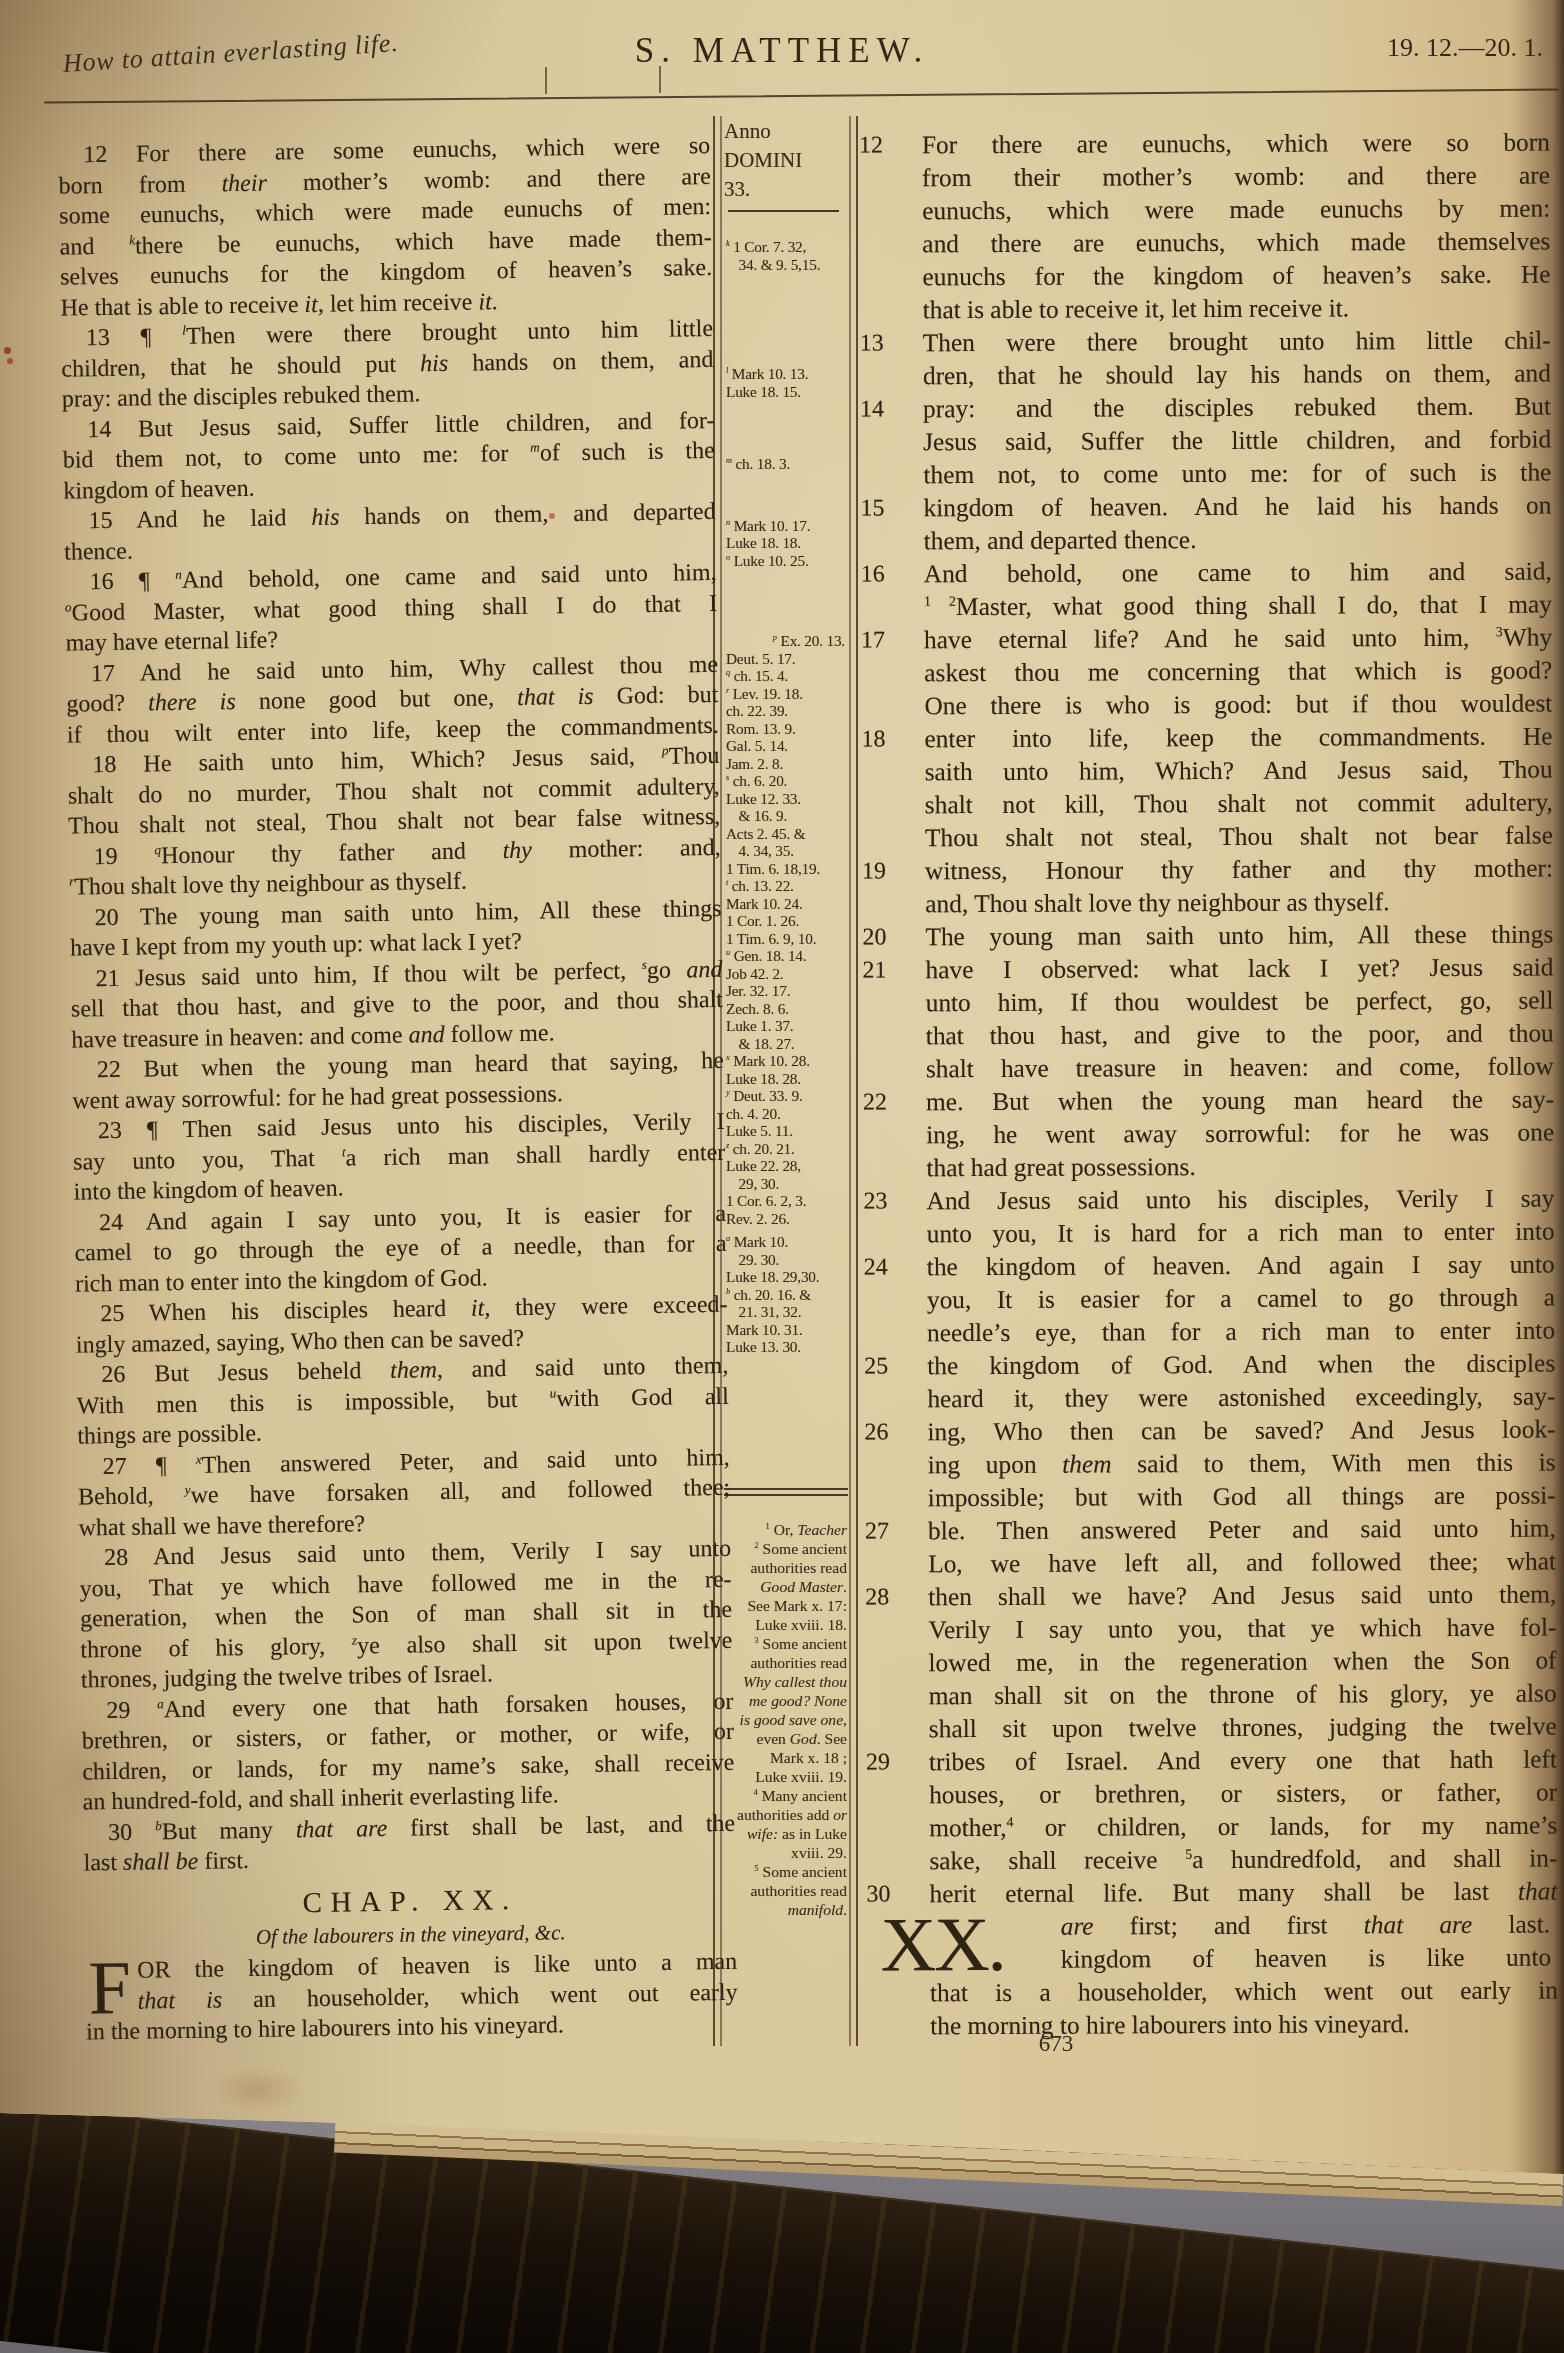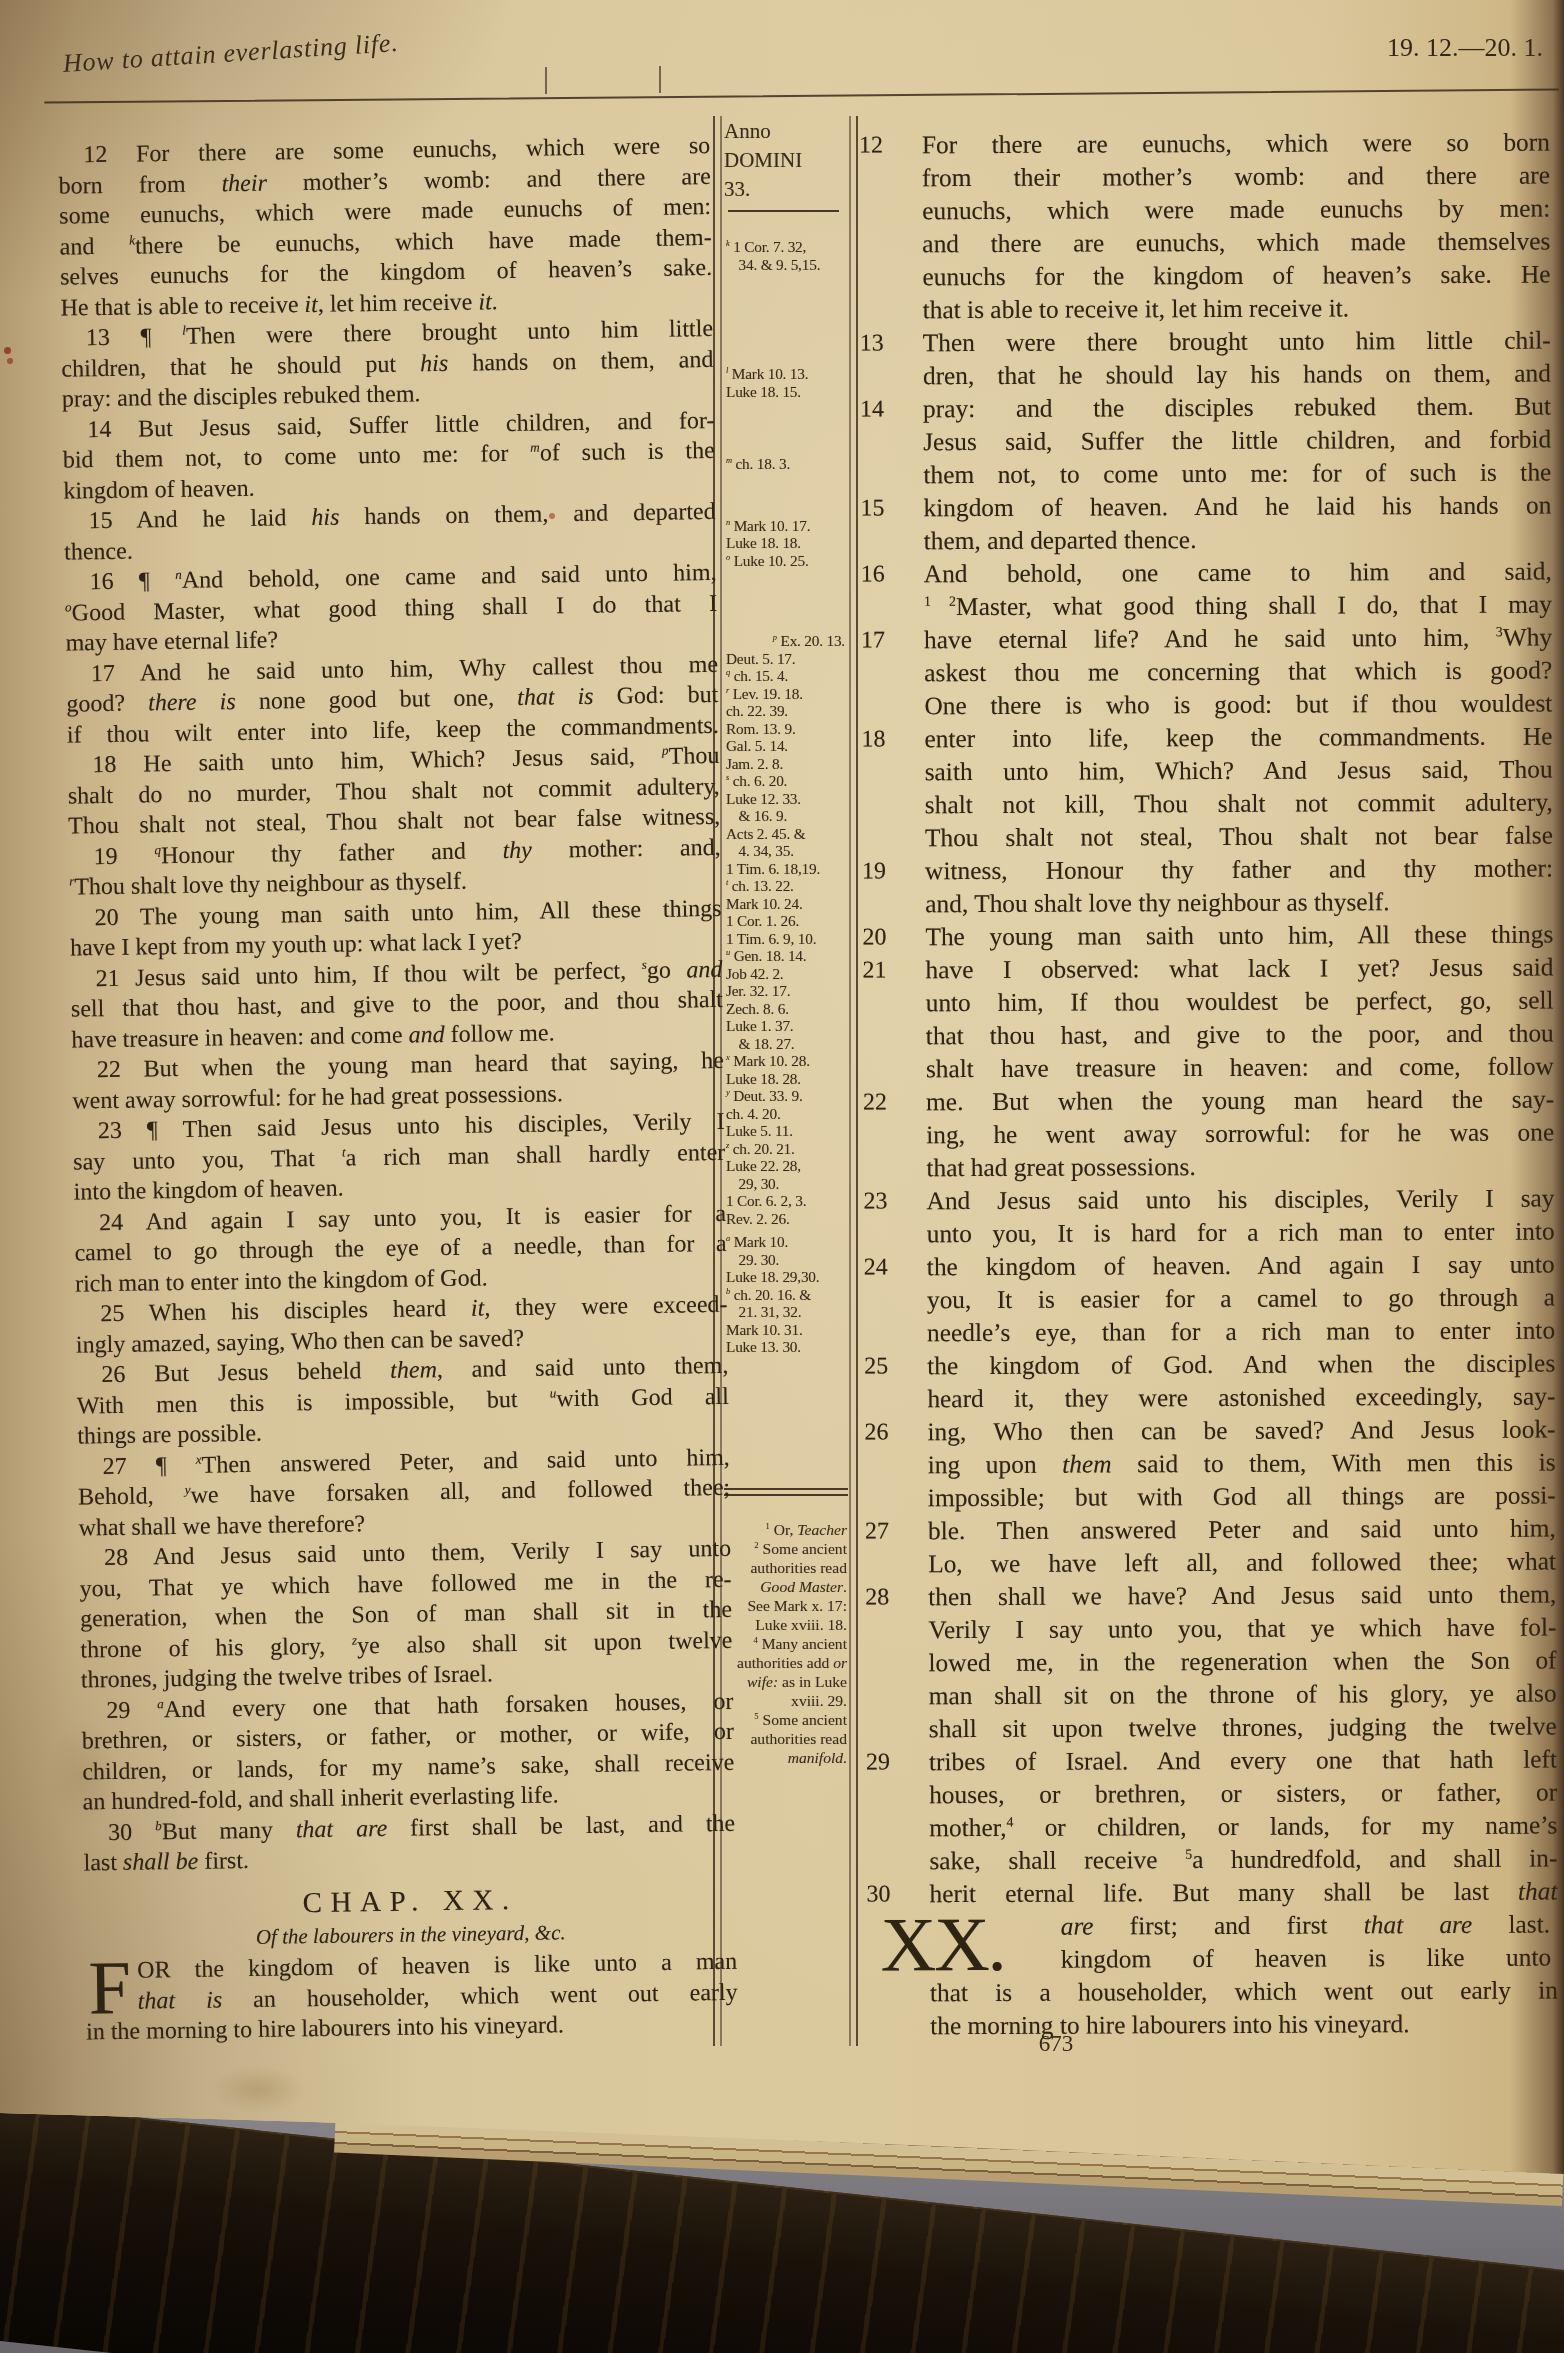--- a/index.html
+++ b/index.html
@@ -82,20 +82,21 @@
 <body>
 
 <div class="viewport">
   <div class="table-bg"></div>
   <div class="book-cover"></div>
   <div class="page-stack"></div>
 
   <div class="page">
 
     <div class="hdr-left">How to attain everlasting life.</div>
+    <div class="hdr-center">S. MATTHEW.</div>
     <div class="hdr-right"><b>19.</b><span> 12.—</span><b>20.</b><span> 1.</span></div>
     <div class="hdr-rule"></div>
     <div class="tick" style="left:545px;top:67px;"></div>
     <div class="tick" style="left:659px;top:66px;"></div>
 
     <div class="vrule" style="left:713px;opacity:.85;"></div>
     <div class="vrule" style="left:720px;opacity:.55;"></div>
     <div class="vrule" style="left:849px;opacity:.55;"></div>
     <div class="vrule" style="left:856px;opacity:.85;"></div>
 
@@ -154,20 +155,21 @@
         <div class="refline"><sup class="rf">b</sup> ch. 20. 16. &amp;</div>
         <div class="refline cont">21. 31, 32.</div>
         <div class="refline">Mark 10. 31.</div>
         <div class="refline">Luke 13. 30.</div>
       </div>
     <div class="mid-rule" style="top:1488px;"></div>
     <div class="mid-rule" style="top:1494px;"></div>
     <div class="notes">
         <div class="note"><sup>1</sup> Or, <i>Teacher</i></div>
         <div class="note"><sup>2</sup> Some ancient authorities read <i>Good Master</i>. See Mark x. 17: Luke xviii. 18.</div>
+        <div class="note"><sup>3</sup> Some ancient authorities read <i>Why callest thou me good? None is good save one</i>, even <i>God</i>. See Mark x. 18 ; Luke xviii. 19.</div>
         <div class="note"><sup>4</sup> Many ancient authorities add <i>or wife:</i> as in Luke xviii. 29.</div>
         <div class="note"><sup>5</sup> Some ancient authorities read <i>manifold</i>.</div>
       </div>
 
     <div class="kjv-col">
         <div class="kl ind"><span>12 For there are some eunuchs, which were so</span></div>
         <div class="kl"><span>born from <i>their</i> mother’s womb: and there are</span></div>
         <div class="kl"><span>some eunuchs, which were made eunuchs of men:</span></div>
         <div class="kl"><span>and <sup class="rf">k</sup>there be eunuchs, which have made them-</span></div>
         <div class="kl"><span>selves eunuchs for the kingdom of heaven’s sake.</span></div>

